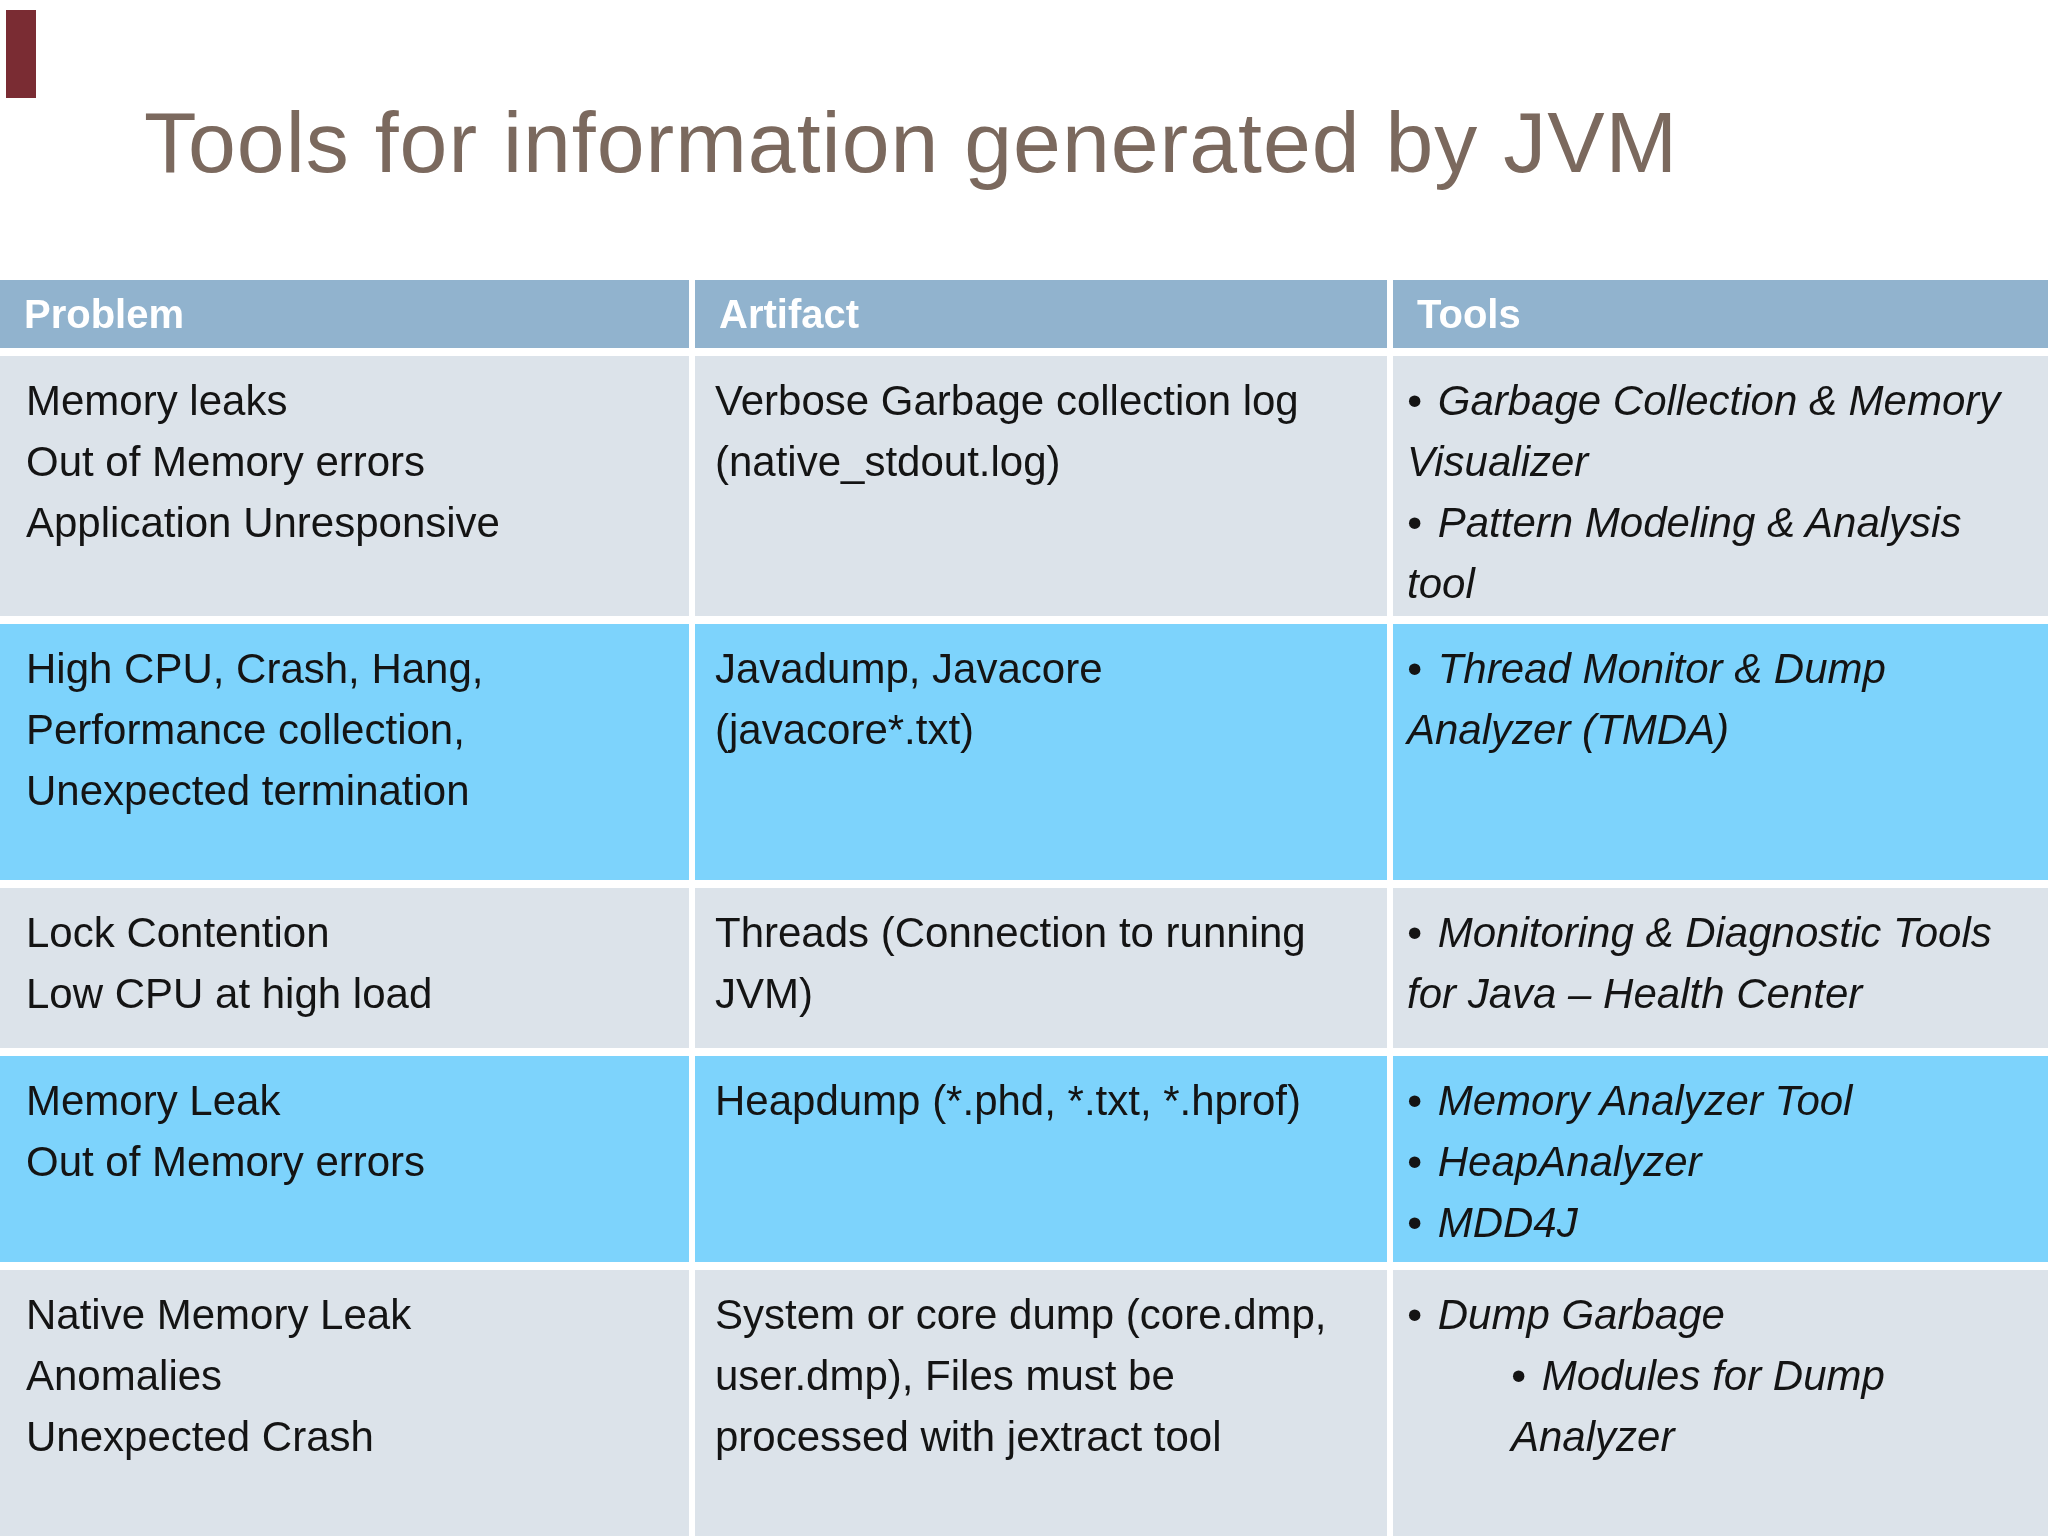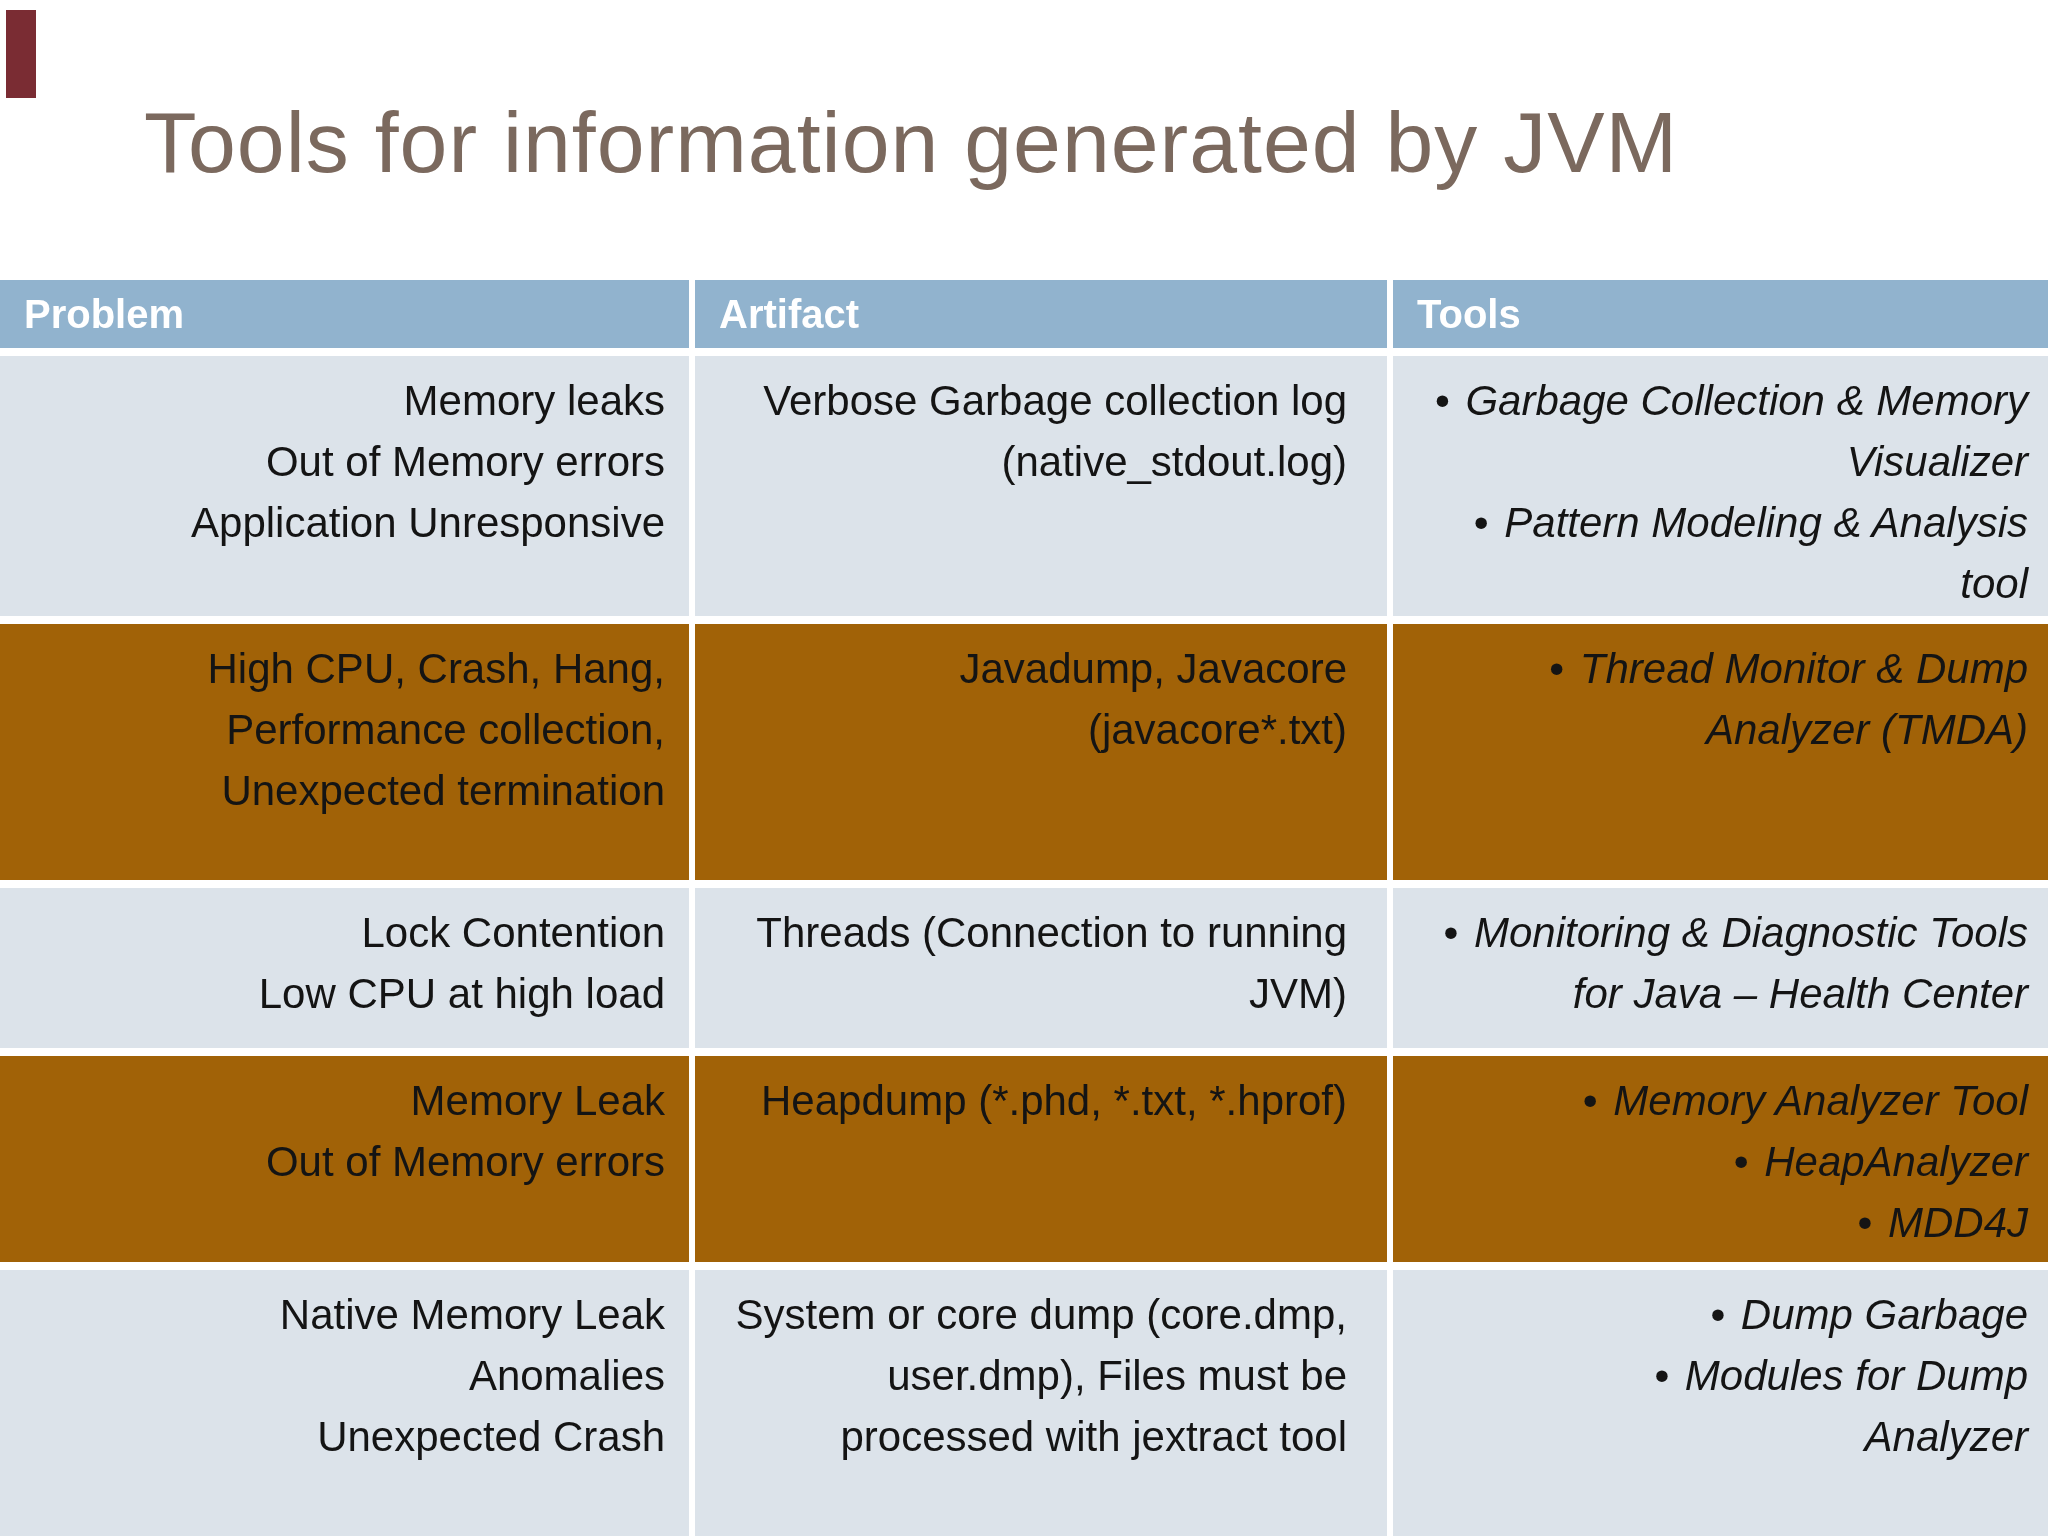--- a/index.html
+++ b/index.html
@@ -37,39 +37,38 @@
     left: 0;
     top: 280px;
     width: 2048px;
     height: 1256px;
     display: grid;
     grid-template-columns: 689px 692px 655px;
     grid-template-rows: 68px 260px 256px 160px 206px 266px;
     column-gap: 6px;
     row-gap: 8px;
     background: #ffffff;
-    text-align: right;
   }
   .th {
     background: #91b3ce;
     color: #ffffff;
     font-weight: bold;
     font-size: 40px;
     display: flex;
     align-items: center;
     padding-left: 24px;
   }
   .cell {
     font-size: 42px;
     line-height: 61px;
     padding-top: 14px;
     box-sizing: border-box;
   }
   .row-odd  { background: #dce3ea; }
-  .row-even { background: #a16207; }
+  .row-even { background: #7dd3fc; }
   .cell.problem  { padding-left: 26px; padding-right: 24px; }
   .cell.artifact { padding-left: 20px; padding-right: 40px; }
   .cell.tools    { padding-left: 14px; padding-right: 20px; font-style: italic; }
   .tool-item { margin: 0; }
   .tool-item.lvl2 { margin-left: 104px; }
   .bullet { margin-right: 16px; }
 </style>
 </head>
 <body>
 

